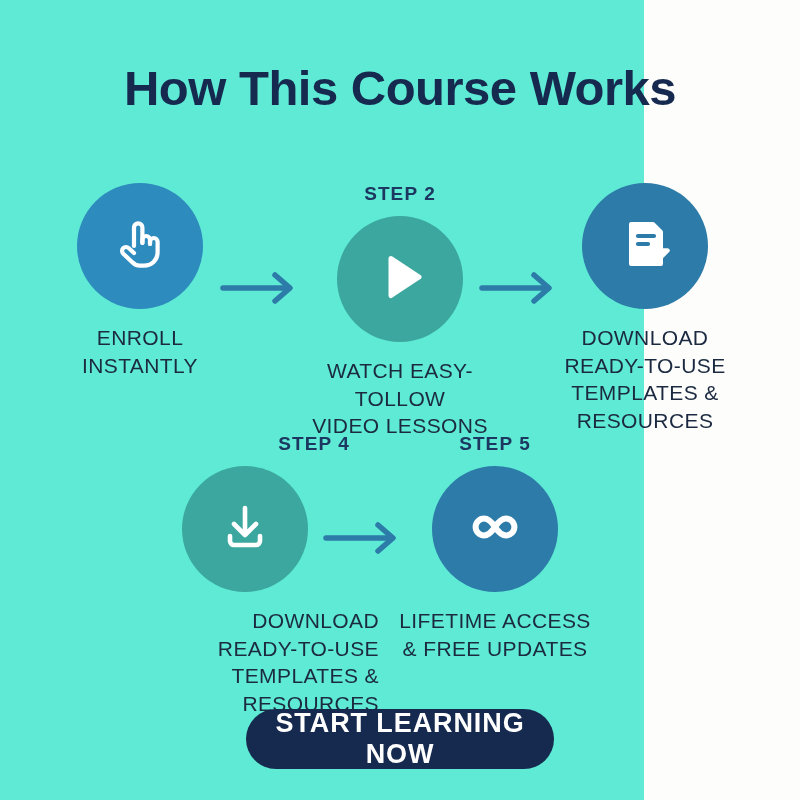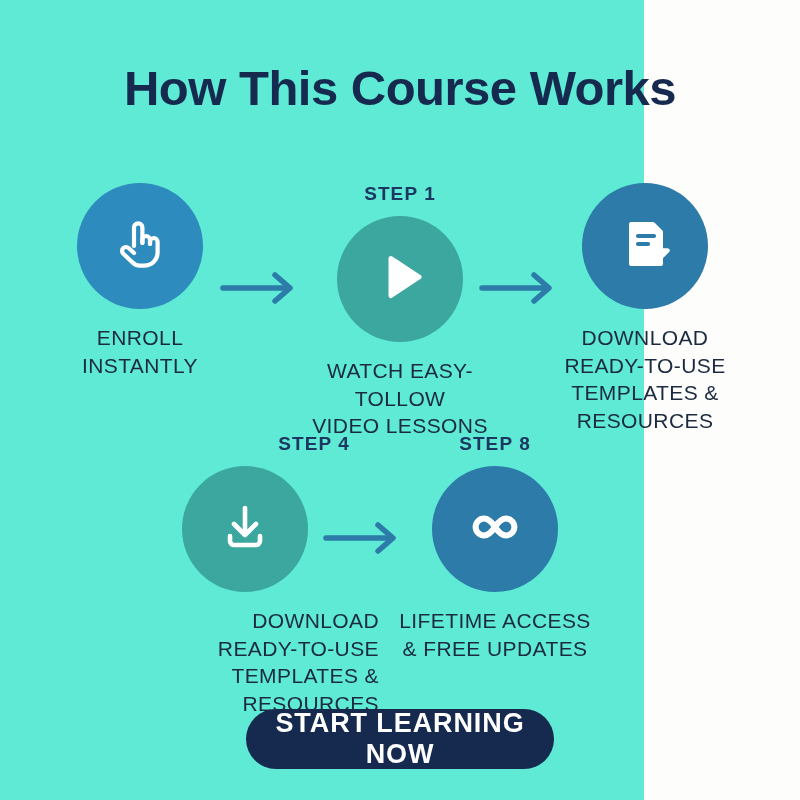--- a/index.html
+++ b/index.html
@@ -133,21 +133,21 @@
   </div>
 
   <div class="arrow" id="arrow-1-2">
     <svg width="86" height="34" viewBox="0 0 86 34" fill="none" stroke="#2c7ba8" stroke-width="5.5" stroke-linecap="round" stroke-linejoin="round">
       <line x1="4" y1="17" x2="70" y2="17"></line>
       <polyline points="56,4 71,17 56,30"></polyline>
     </svg>
   </div>
 
   <div class="step" id="step-2">
-    <div class="step-label">STEP 1</div>
+    <div class="step-label">STEP 2</div>
     <div class="circle" style="background:#3ba79e;">
       <span>
         <svg width="64" height="64" viewBox="0 0 64 64">
           <path d="M23 13.5 L51 32 L23 50.5 Z" fill="#ffffff" stroke="#ffffff" stroke-width="5" stroke-linejoin="round"></path>
         </svg>
       </span>
     </div>
     <div class="step-caption">WATCH EASY-TOLLOW
 VIDEO LESSONS</div>
   </div>
@@ -196,21 +196,21 @@
   </div>
 
   <div class="arrow" id="arrow-4-5">
     <svg width="86" height="34" viewBox="0 0 86 34" fill="none" stroke="#2c7ba8" stroke-width="5.5" stroke-linecap="round" stroke-linejoin="round">
       <line x1="4" y1="17" x2="70" y2="17"></line>
       <polyline points="56,4 71,17 56,30"></polyline>
     </svg>
   </div>
 
   <div class="step" id="step-5">
-    <div class="step-label">STEP 8</div>
+    <div class="step-label">STEP 5</div>
     <div class="circle" style="background:#2c7ba8;">
       <span>
         <svg width="64" height="64" viewBox="0 0 64 64" fill="none" stroke="#ffffff" stroke-width="6" stroke-linecap="round" stroke-linejoin="round">
           <path d="M32 32c-3.6-5.4-6.6-8.4-11-8.4a8.4 8.4 0 0 0 0 16.8c4.4 0 7.4-3 11-8.4z"></path>
           <path d="M32 32c3.6-5.4 6.6-8.4 11-8.4a8.4 8.4 0 0 1 0 16.8c-4.4 0-7.4-3-11-8.4z"></path>
         </svg>
       </span>
     </div>
     <div class="step-caption">LIFETIME ACCESS
 &amp; FREE UPDATES</div>

